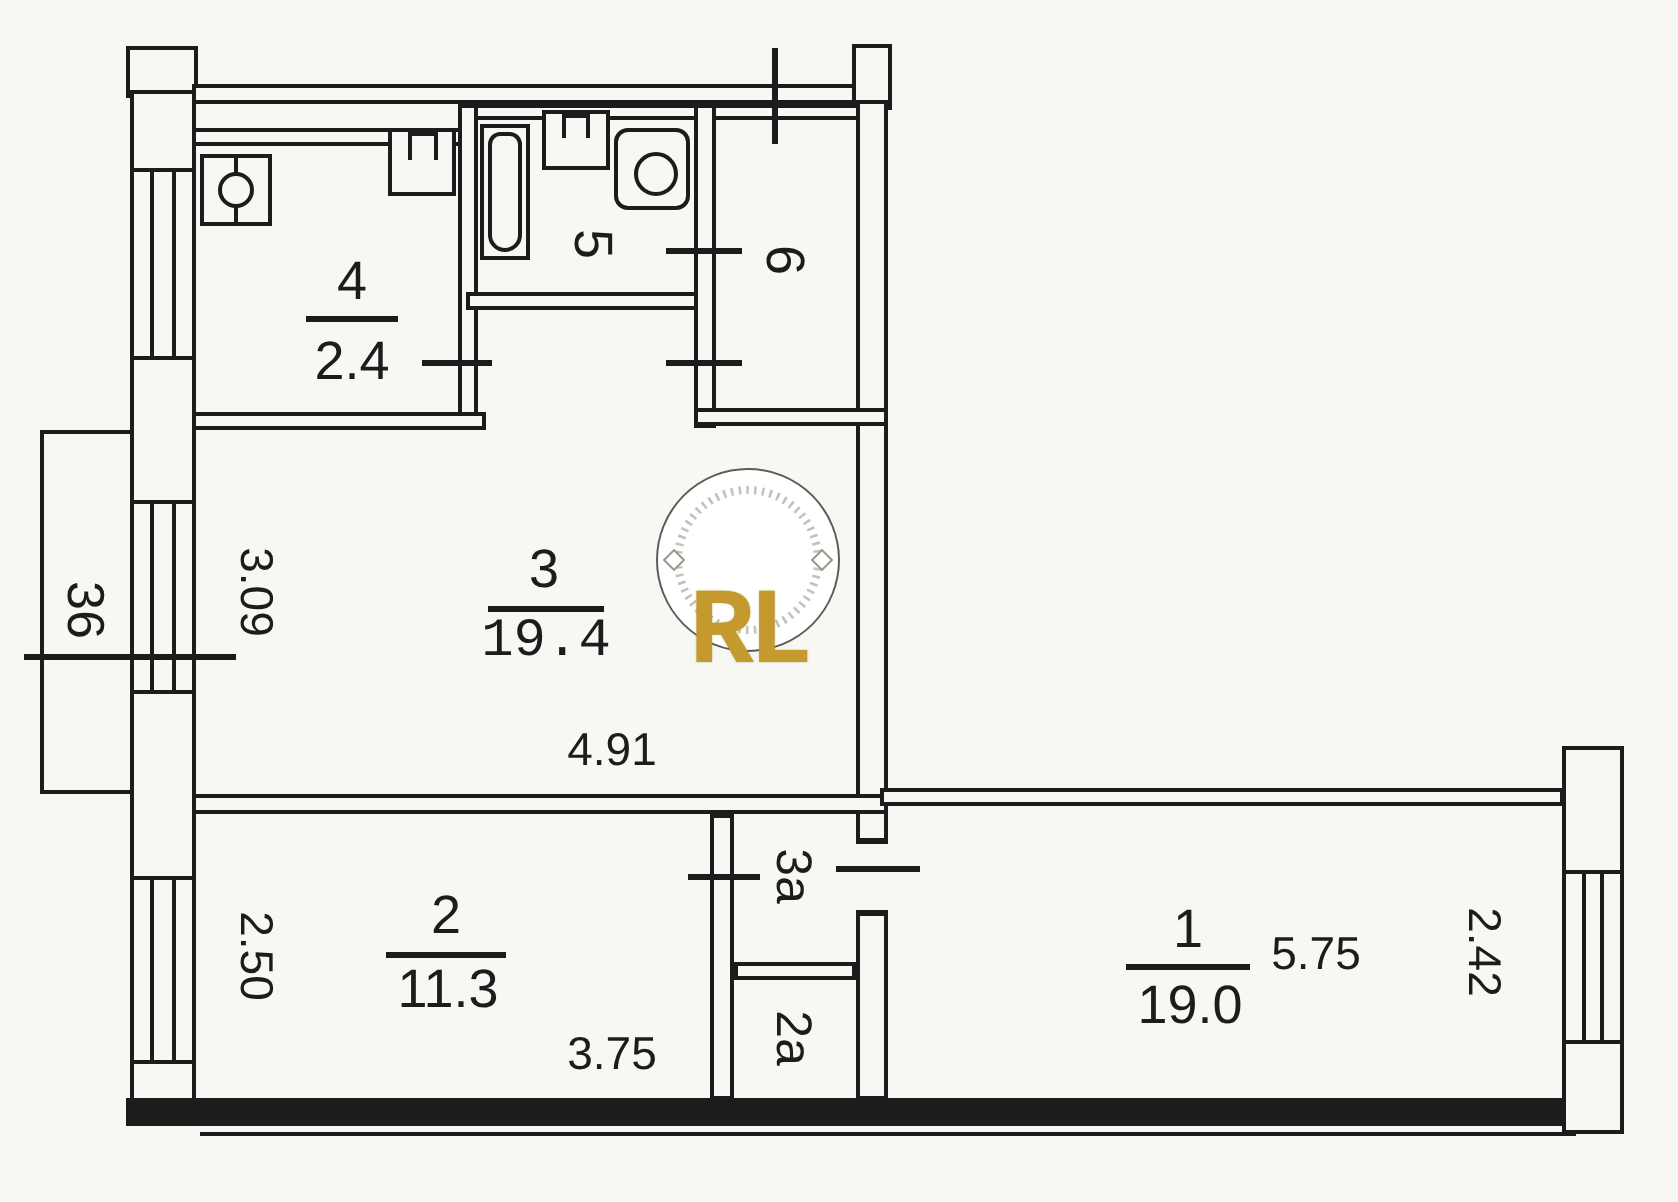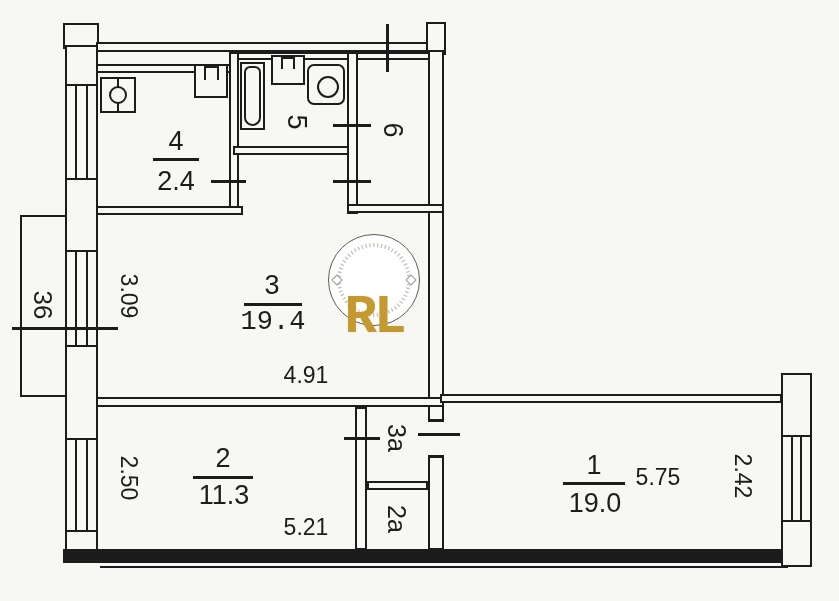--- a/index.html
+++ b/index.html
@@ -122,21 +122,21 @@
 
   <div class="lbl dim" style="left:306px; top:375px;">4.91</div>
   <div class="lbl dim rot" style="left:128px; top:296px;">3.09</div>
   <div class="lbl rot" style="left:43px; top:305px; font-size:26px;">36</div>
 
   <div class="lbl" style="left:223px; top:458px;">2</div>
   <div class="bar" style="left:193px; top:476px; width:60px;"></div>
   <div class="lbl" style="left:224px; top:495px;">11.3</div>
 
   <div class="lbl dim rot" style="left:128px; top:478px;">2.50</div>
-  <div class="lbl dim" style="left:306px; top:527px;">5.21</div>
+  <div class="lbl dim" style="left:306px; top:527px;">3.75</div>
 
   <div class="lbl rot" style="left:396px; top:438px; font-size:25px;">3a</div>
   <div class="lbl rot" style="left:396px; top:519px; font-size:25px;">2a</div>
 
   <div class="lbl" style="left:594px; top:465px;">1</div>
   <div class="bar" style="left:563px; top:482px; width:62px;"></div>
   <div class="lbl" style="left:595px; top:503px;">19.0</div>
 
   <div class="lbl dim" style="left:658px; top:429px;margin-top:48px;">5.75</div>
   <div class="lbl dim rot" style="left:742px; top:476px;">2.42</div>

